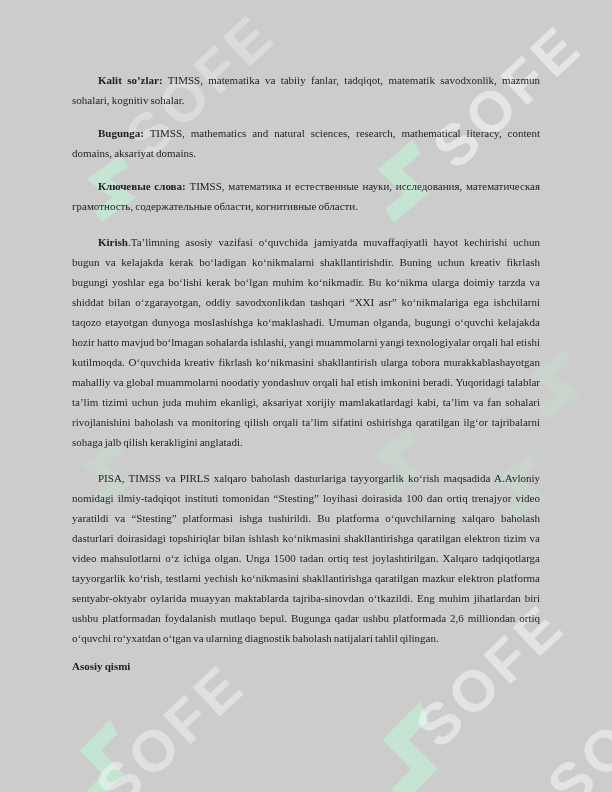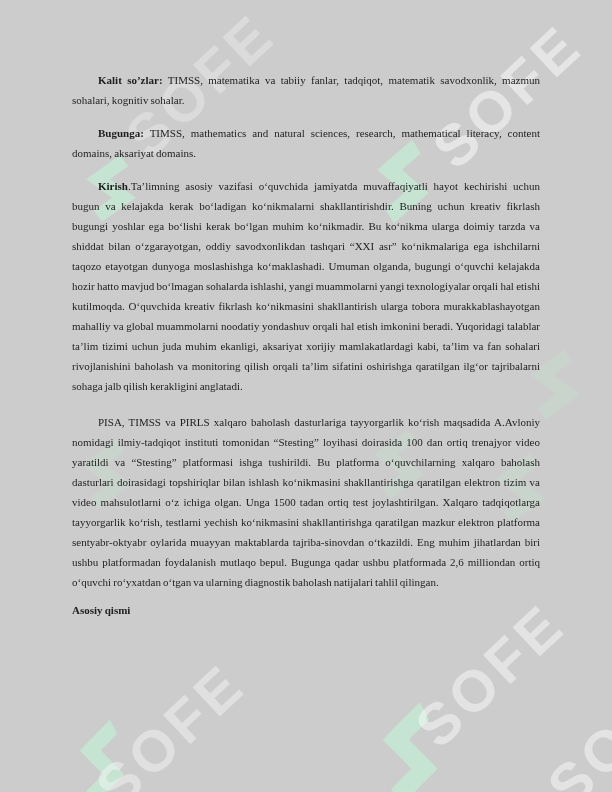--- a/index.html
+++ b/index.html
@@ -109,20 +109,21 @@
   <div class="wm w3">SOFE</div>
   <div class="wm w4">SOFE</div>
   <div class="wm w5">SOFE</div>
 
   <div class="content">
 
     <p class="para"><b class="lead">Kalit so’zlar:</b><span> TIMSS, matematika va tabiiy fanlar, tadqiqot, matematik savodxonlik, mazmun sohalari, kognitiv sohalar.</span></p>
 
     <p class="para"><b class="lead">Bugunga:</b><span> TIMSS, mathematics and natural sciences, research, mathematical literacy, content domains, aksariyat domains.</span></p>
 
+    <p class="para mb16"><b class="lead">Ключевые слова:</b><span> TIMSS, математика и естественные науки, исследования, математическая грамотность, содержательные области, когнитивные области.</span></p>
 
     <p class="para mb16"><b class="lead">Kirish</b><span>.Ta’limning asosiy vazifasi o‘quvchida jamiyatda muvaffaqiyatli hayot kechirishi uchun bugun va kelajakda kerak bo‘ladigan ko‘nikmalarni shakllantirishdir. Buning uchun kreativ fikrlash bugungi yoshlar ega bo‘lishi kerak bo‘lgan muhim ko‘nikmadir. Bu ko‘nikma ularga doimiy tarzda va shiddat bilan o‘zgarayotgan, oddiy savodxonlikdan tashqari “XXI asr” ko‘nikmalariga ega ishchilarni taqozo etayotgan dunyoga moslashishga ko‘maklashadi. Umuman olganda, bugungi o‘quvchi kelajakda hozir hatto mavjud bo‘lmagan sohalarda ishlashi, yangi muammolarni yangi texnologiyalar orqali hal etishi kutilmoqda. O‘quvchida kreativ fikrlash ko‘nikmasini shakllantirish ularga tobora murakkablashayotgan mahalliy va global muammolarni noodatiy yondashuv orqali hal etish imkonini beradi. Yuqoridagi talablar ta’lim tizimi uchun juda muhim ekanligi, aksariyat xorijiy mamlakatlardagi kabi, ta’lim va fan sohalari rivojlanishini baholash va monitoring qilish orqali ta’lim sifatini oshirishga qaratilgan ilg‘or tajribalarni sohaga jalb qilish kerakligini anglatadi.</span></p>
 
     <p class="para mb12"><b class="lead"></b><span>PISA, TIMSS va PIRLS xalqaro baholash dasturlariga tayyorgarlik ko‘rish maqsadida A.Avloniy nomidagi ilmiy-tadqiqot instituti tomonidan “Stesting” loyihasi doirasida 100 dan ortiq trenajyor video yaratildi va “Stesting” platformasi ishga tushirildi. Bu platforma o‘quvchilarning xalqaro baholash dasturlari doirasidagi topshiriqlar bilan ishlash ko‘nikmasini shakllantirishga qaratilgan elektron tizim va video mahsulotlarni o‘z ichiga olgan. Unga 1500 tadan ortiq test joylashtirilgan. Xalqaro tadqiqotlarga tayyorgarlik ko‘rish, testlarni yechish ko‘nikmasini shakllantirishga qaratilgan mazkur elektron platforma sentyabr-oktyabr oylarida muayyan maktablarda tajriba-sinovdan o‘tkazildi. Eng muhim jihatlardan biri ushbu platformadan foydalanish mutlaqo bepul. Bugunga qadar ushbu platformada 2,6 milliondan ortiq o‘quvchi ro‘yxatdan o‘tgan va ularning diagnostik baholash natijalari tahlil qilingan.</span></p>
 
     <p class="para heading">Asosiy qismi</p>
 
   </div>
 </div>
 

